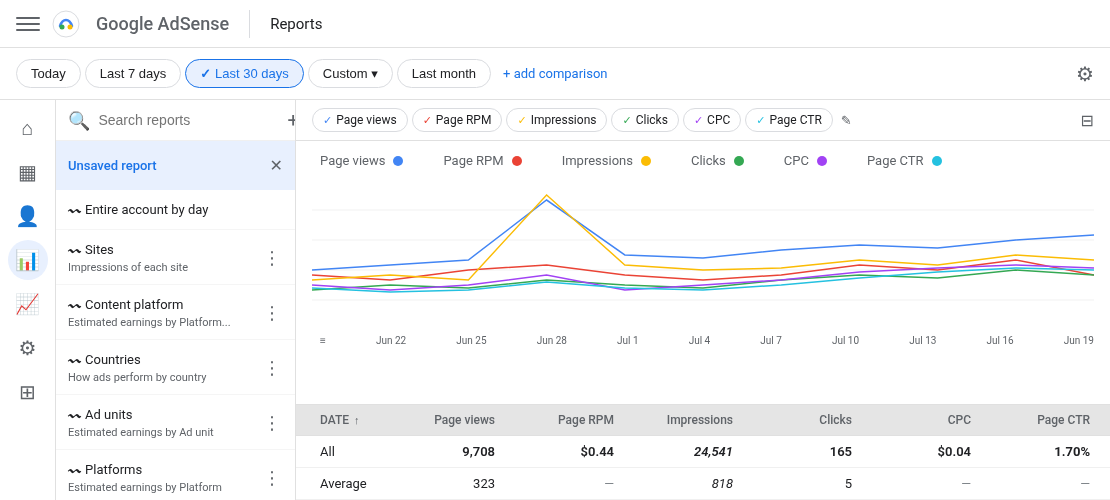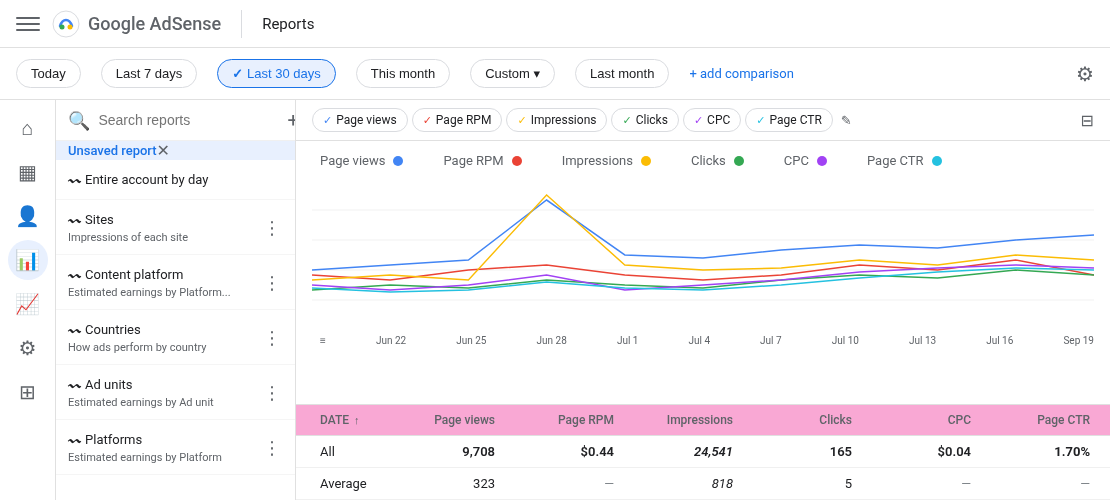--- a/index.html
+++ b/index.html
@@ -4,42 +4,42 @@
   <style>
     * { box-sizing: border-box; margin: 0; padding: 0; }
     body { font-family: 'Google Sans', Roboto, Arial, sans-serif; font-size: 13px; color: #202124; background: #fff; width: 1110px; height: 500px; overflow: hidden; }
 
     
     .top-nav { display: flex; align-items: center; height: 48px; border-bottom: 1px solid #e0e0e0; padding: 0 16px; gap: 12px; }
     .hamburger { width: 24px; height: 24px; display: flex; flex-direction: column; gap: 4px; justify-content: center; cursor: pointer; }
     .hamburger span { display: block; height: 2px; background: #5f6368; border-radius: 1px; }
     .logo-area { display: flex; align-items: center; gap: 8px; }
     .logo-icon { width: 28px; height: 28px; }
-    .logo-text { font-size: 18px; font-weight: 500; color: #5f6368; }
+    .logo-text { font-size: 18px; font-weight: 500; color: #5f6368; margin-left: 8px; }
     .nav-divider { width: 1px; height: 28px; background: #dadce0; margin: 0 8px; }
     .nav-title { font-size: 15px; color: #202124; text-align: center; }
 
     
-    .date-filter-bar { display: flex; align-items: center; height: 52px; padding: 0 16px; border-bottom: 1px solid #e0e0e0; gap: 20px; }
+    .date-filter-bar { display: flex; align-items: center; height: 52px; padding: 0 16px; border-bottom: 1px solid #e0e0e0; gap: 4px; }
     .filter-btn { padding: 6px 14px; border-radius: 20px; border: 1px solid #dadce0; background: #fff; font-size: 13px; cursor: pointer; color: #202124; white-space: nowrap; }
     .filter-btn.active { background: #e8f0fe; color: #1a73e8; border-color: #1a73e8; display: flex; align-items: center; gap: 4px; }
     .filter-btn .check { color: #1a73e8; font-weight: bold; }
-    .add-comparison { color: #1a73e8; font-size: 13px; cursor: pointer; display: flex; align-items: center; gap: 4px; }
+    .add-comparison { color: #1a73e8; font-size: 13px; cursor: pointer; display: flex; align-items: center; gap: 4px; margin-left: 8px; }
     .gear-btn { margin-left: auto; color: #5f6368; cursor: pointer; font-size: 20px; }
 
     
     .main-layout { display: flex; height: calc(500px - 100px); }
 
     
     .sidebar { width: 240px; border-right: 1px solid #e0e0e0; overflow-y: auto; flex-shrink: 0; }
     .sidebar-search { display: flex; align-items: center; padding: 8px 12px; gap: 8px; border-bottom: 1px solid #f0f0f0; }
     .sidebar-search input { border: none; outline: none; font-size: 14px; flex: 1; color: #202124; }
     .search-icon { color: #5f6368; font-size: 18px; }
     .add-icon { color: #5f6368; font-size: 20px; margin-left: auto; cursor: pointer; }
-    .sidebar-item-active { background: #e8f0fe; padding: 0 12px; display: flex; align-items: center; cursor: pointer; }
+    .sidebar-item-active { background: #e8f0fe; padding: 15px 12px; display: flex; align-items: center; justify-content: space-between; cursor: pointer; }
     .sidebar-item-active .label { font-size: 13px; color: #1a73e8; font-weight: 500; }
     .close-icon { color: #5f6368; cursor: pointer; font-size: 16px; }
     .sidebar-item { padding: 10px 12px; display: flex; align-items: center; cursor: pointer; border-bottom: 1px solid #f5f5f5; }
     .sidebar-item-content { flex: 1; }
     .sidebar-item-title { font-size: 13px; color: #202124; display: flex; align-items: center; gap: 4px; }
     .sidebar-item-sub { font-size: 11px; color: #5f6368; margin-top: 2px; }
     .three-dots { color: #5f6368; font-size: 18px; cursor: pointer; padding: 2px; }
 
     
     .content-area { flex: 1; display: flex; flex-direction: column; overflow: hidden; }
@@ -54,21 +54,21 @@
     
     .chart-legend { display: flex; align-items: center; padding: 12px 24px; gap: 40px; }
     .legend-item { display: flex; align-items: center; gap: 8px; font-size: 13px; color: #5f6368; }
     .legend-dot { width: 10px; height: 10px; border-radius: 50%; }
 
     
     .chart-container { flex: 1; padding: 0 16px 8px 16px; position: relative; overflow: hidden; }
 
     
     .data-table { border-top: 1px solid #e0e0e0; }
-    .table-header { display: flex; background: #f9a8d4; padding: 8px 0; border-bottom: 1px solid #e0e0e0; font-size: 12px; color: #5f6368; font-weight: 500; }
+    .table-header { display: flex; background: #e5e5e5; padding: 8px 0; border-bottom: 1px solid #e0e0e0; font-size: 12px; color: #5f6368; font-weight: 500; }
     .table-row { display: flex; padding: 8px 0; border-bottom: 1px solid #f0f0f0; font-size: 13px; }
     .col-date { width: 100px; padding-left: 24px; }
     .col-pageviews { flex: 1; text-align: right; padding-right: 20px; }
     .col-pagerpm { flex: 1; text-align: right; padding-right: 20px; }
     .col-impressions { flex: 1; text-align: right; padding-right: 20px; }
     .col-clicks { flex: 1; text-align: right; padding-right: 20px; }
     .col-cpc { flex: 1; text-align: right; padding-right: 20px; }
     .col-pagectr { flex: 1; text-align: right; padding-right: 20px; }
     .sort-icon { font-size: 11px; margin-left: 2px; }
 
@@ -100,21 +100,20 @@
   <span class="nav-title">Reports</span>
 </div>
 
 <div class="date-filter-bar">
   <button class="filter-btn">Today</button>
   <button class="filter-btn">Last 7 days</button>
   <button class="filter-btn active">
     <span class="check">✓</span>
     <span>Last 30 days</span>
   </button>
-  <button class="filter-btn">This month</button>
   <button class="filter-btn">
     <span>Custom</span>
     <span> ▾</span>
   </button>
   <button class="filter-btn">Last month</button>
   <span class="add-comparison">+ add comparison</span>
   <span class="gear-btn">⚙</span>
 </div>
 
 <div class="main-layout">
@@ -289,21 +288,21 @@
         <span>≡</span>
         <span>Jun 22</span>
         <span>Jun 25</span>
         <span>Jun 28</span>
         <span>Jul 1</span>
         <span>Jul 4</span>
         <span>Jul 7</span>
         <span>Jul 10</span>
         <span>Jul 13</span>
         <span>Jul 16</span>
-        <span>Sep 19</span>
+        <span>Jun 19</span>
       </div>
     </div>
 
     <div class="data-table">
       <div class="table-header">
         <div class="col-date">
           <span>DATE</span>
           <span class="sort-icon">↑</span>
         </div>
         <div class="col-pageviews">Page views</div>

